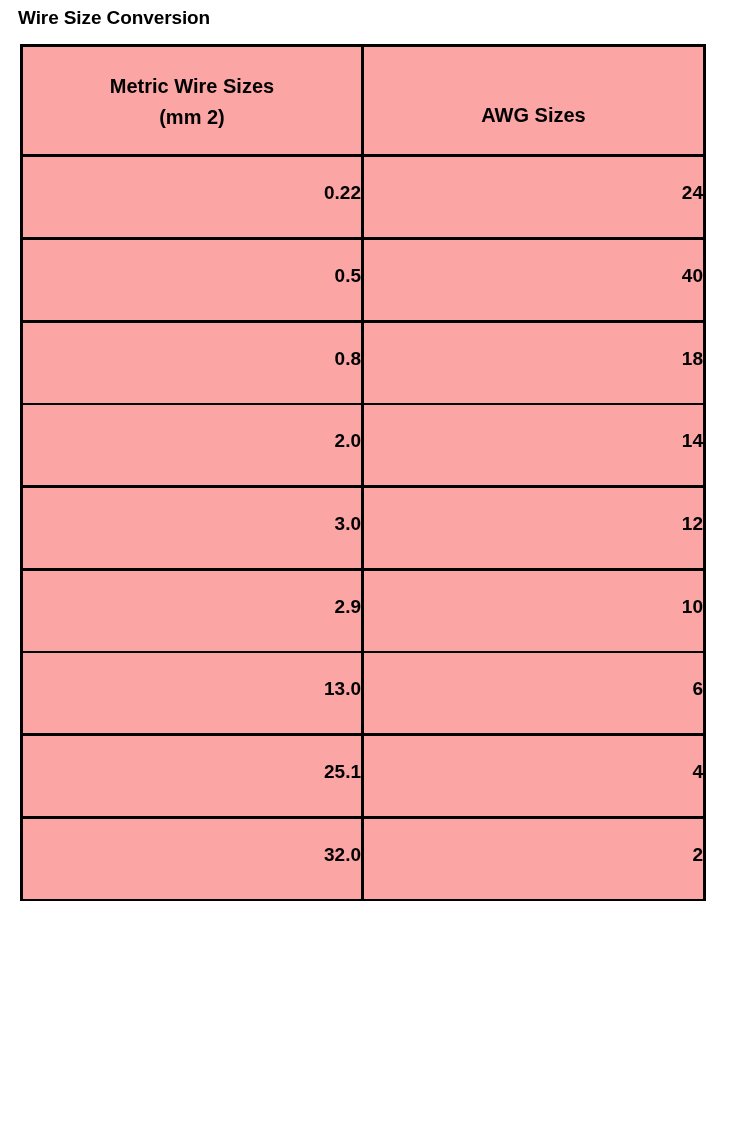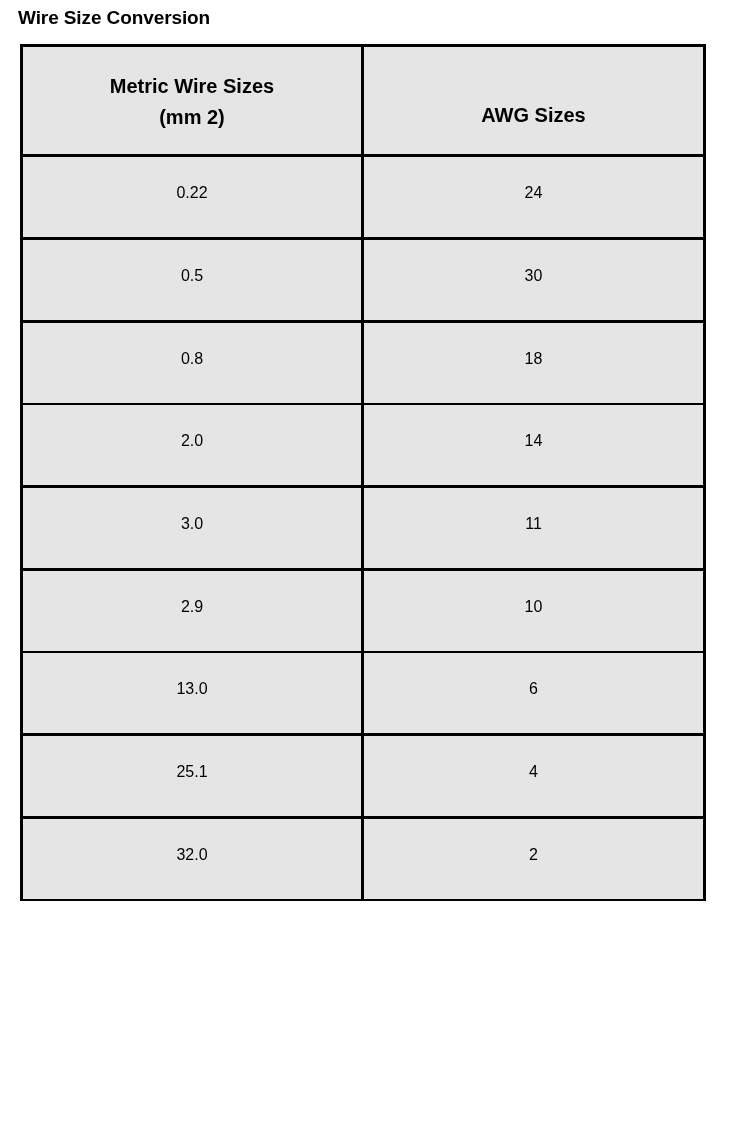--- a/index.html
+++ b/index.html
@@ -53,21 +53,21 @@
 
   table.wire-table col.col-metric { width: 341px; }
   table.wire-table col.col-awg    { width: 342px; }
 
   table.wire-table th,
   table.wire-table td {
     border: 3px solid #000000;
     padding: 0;
     margin: 0;
     text-align: center;
-    background: #e5e5e5;
+    background: #fca5a5;
   }
 
   
   table.wire-table thead th {
     height: 107px;
     vertical-align: middle;
     font-size: 20px;
     font-weight: bold;
     line-height: 31px;
   }
@@ -83,24 +83,25 @@
     display: block;
     padding-top: 30px;
     white-space: nowrap;
     text-align: center;
   }
 
   
   table.wire-table tbody td {
     height: 71px;
     vertical-align: middle;
-    font-size: 16px;
-    font-weight: normal;
+    font-size: 19px;
+    font-weight: bold;
     line-height: 22px;
     padding-bottom: 9px;
+    text-align: right;
   }
 
   
   table.wire-table tbody tr.thin-rule > td {
     border-top-width: 2px;
     border-bottom-width: 2px;
   }
 
   .cell-text { display: inline-block; }
 </style>
@@ -130,33 +131,33 @@
           </th>
         </tr>
       </thead>
       <tbody id="table-body">
           <tr>
             <td><span class="cell-text">0.22</span></td>
             <td><span class="cell-text">24</span></td>
           </tr>
           <tr>
             <td><span class="cell-text">0.5</span></td>
-            <td><span class="cell-text">30</span></td>
+            <td><span class="cell-text">40</span></td>
           </tr>
           <tr class="thin-rule">
             <td><span class="cell-text">0.8</span></td>
             <td><span class="cell-text">18</span></td>
           </tr>
           <tr class="thin-rule">
             <td><span class="cell-text">2.0</span></td>
             <td><span class="cell-text">14</span></td>
           </tr>
           <tr>
             <td><span class="cell-text">3.0</span></td>
-            <td><span class="cell-text">11</span></td>
+            <td><span class="cell-text">12</span></td>
           </tr>
           <tr class="thin-rule">
             <td><span class="cell-text">2.9</span></td>
             <td><span class="cell-text">10</span></td>
           </tr>
           <tr class="thin-rule">
             <td><span class="cell-text">13.0</span></td>
             <td><span class="cell-text">6</span></td>
           </tr>
           <tr>

